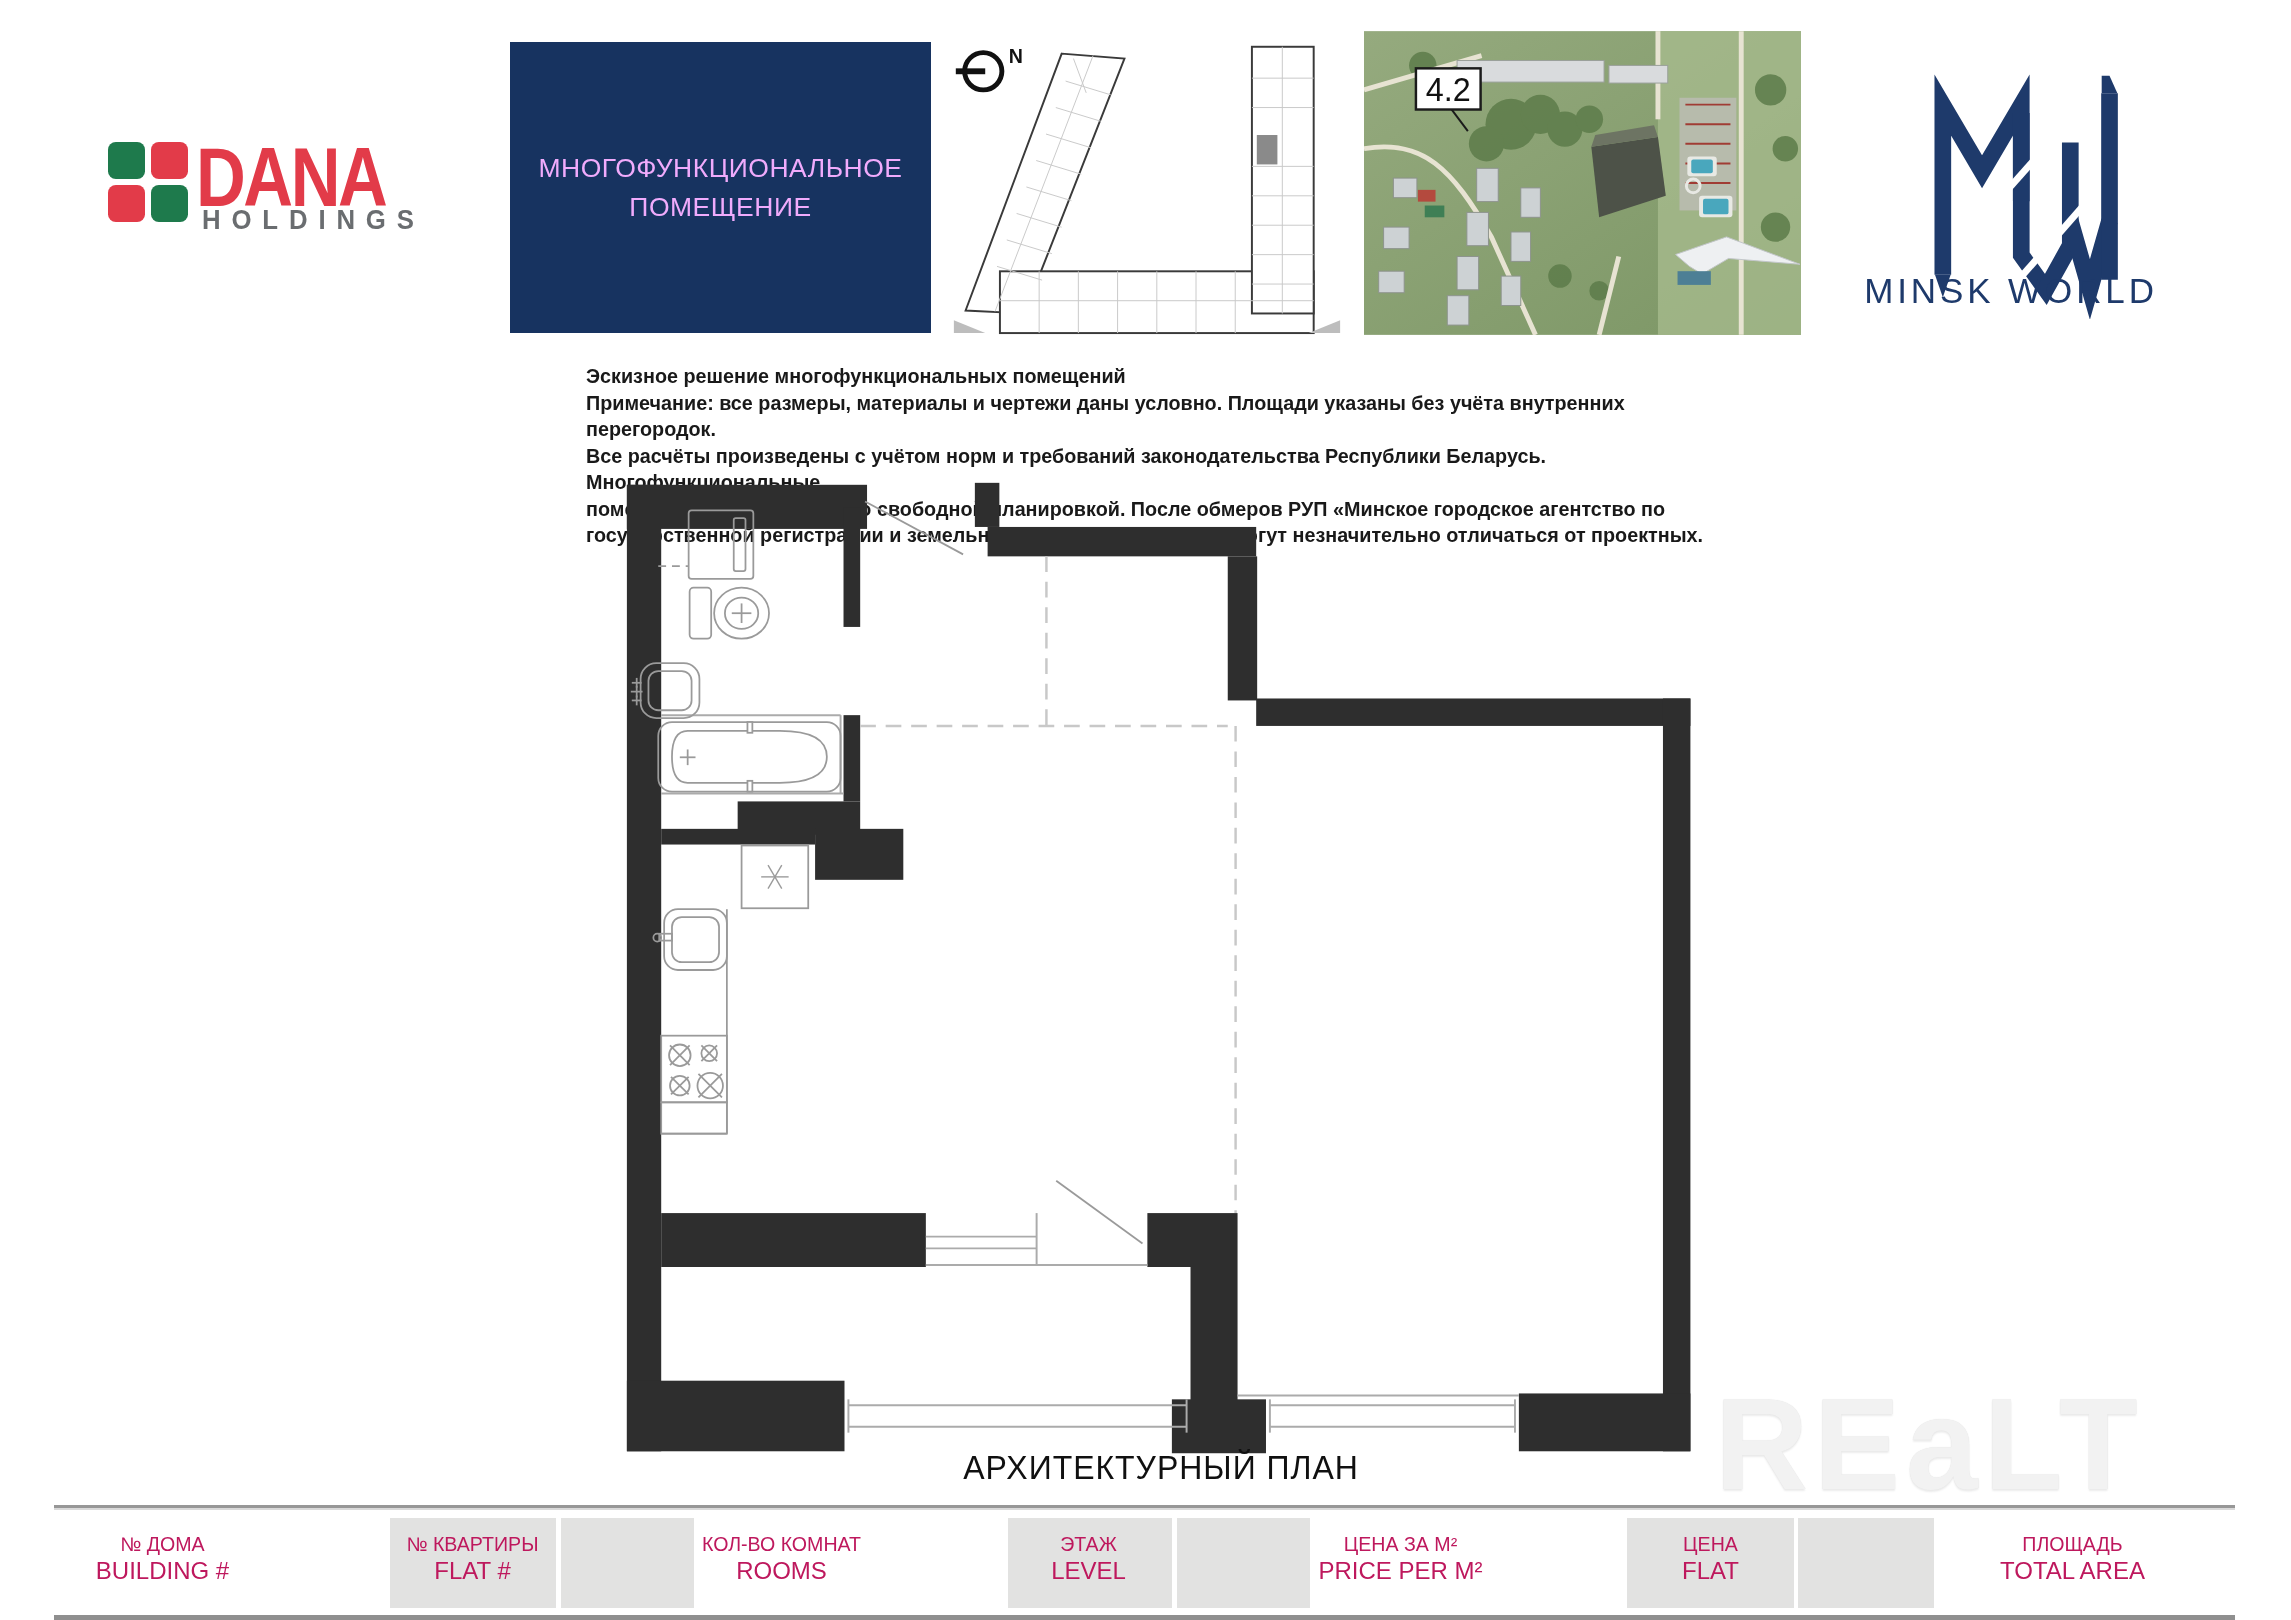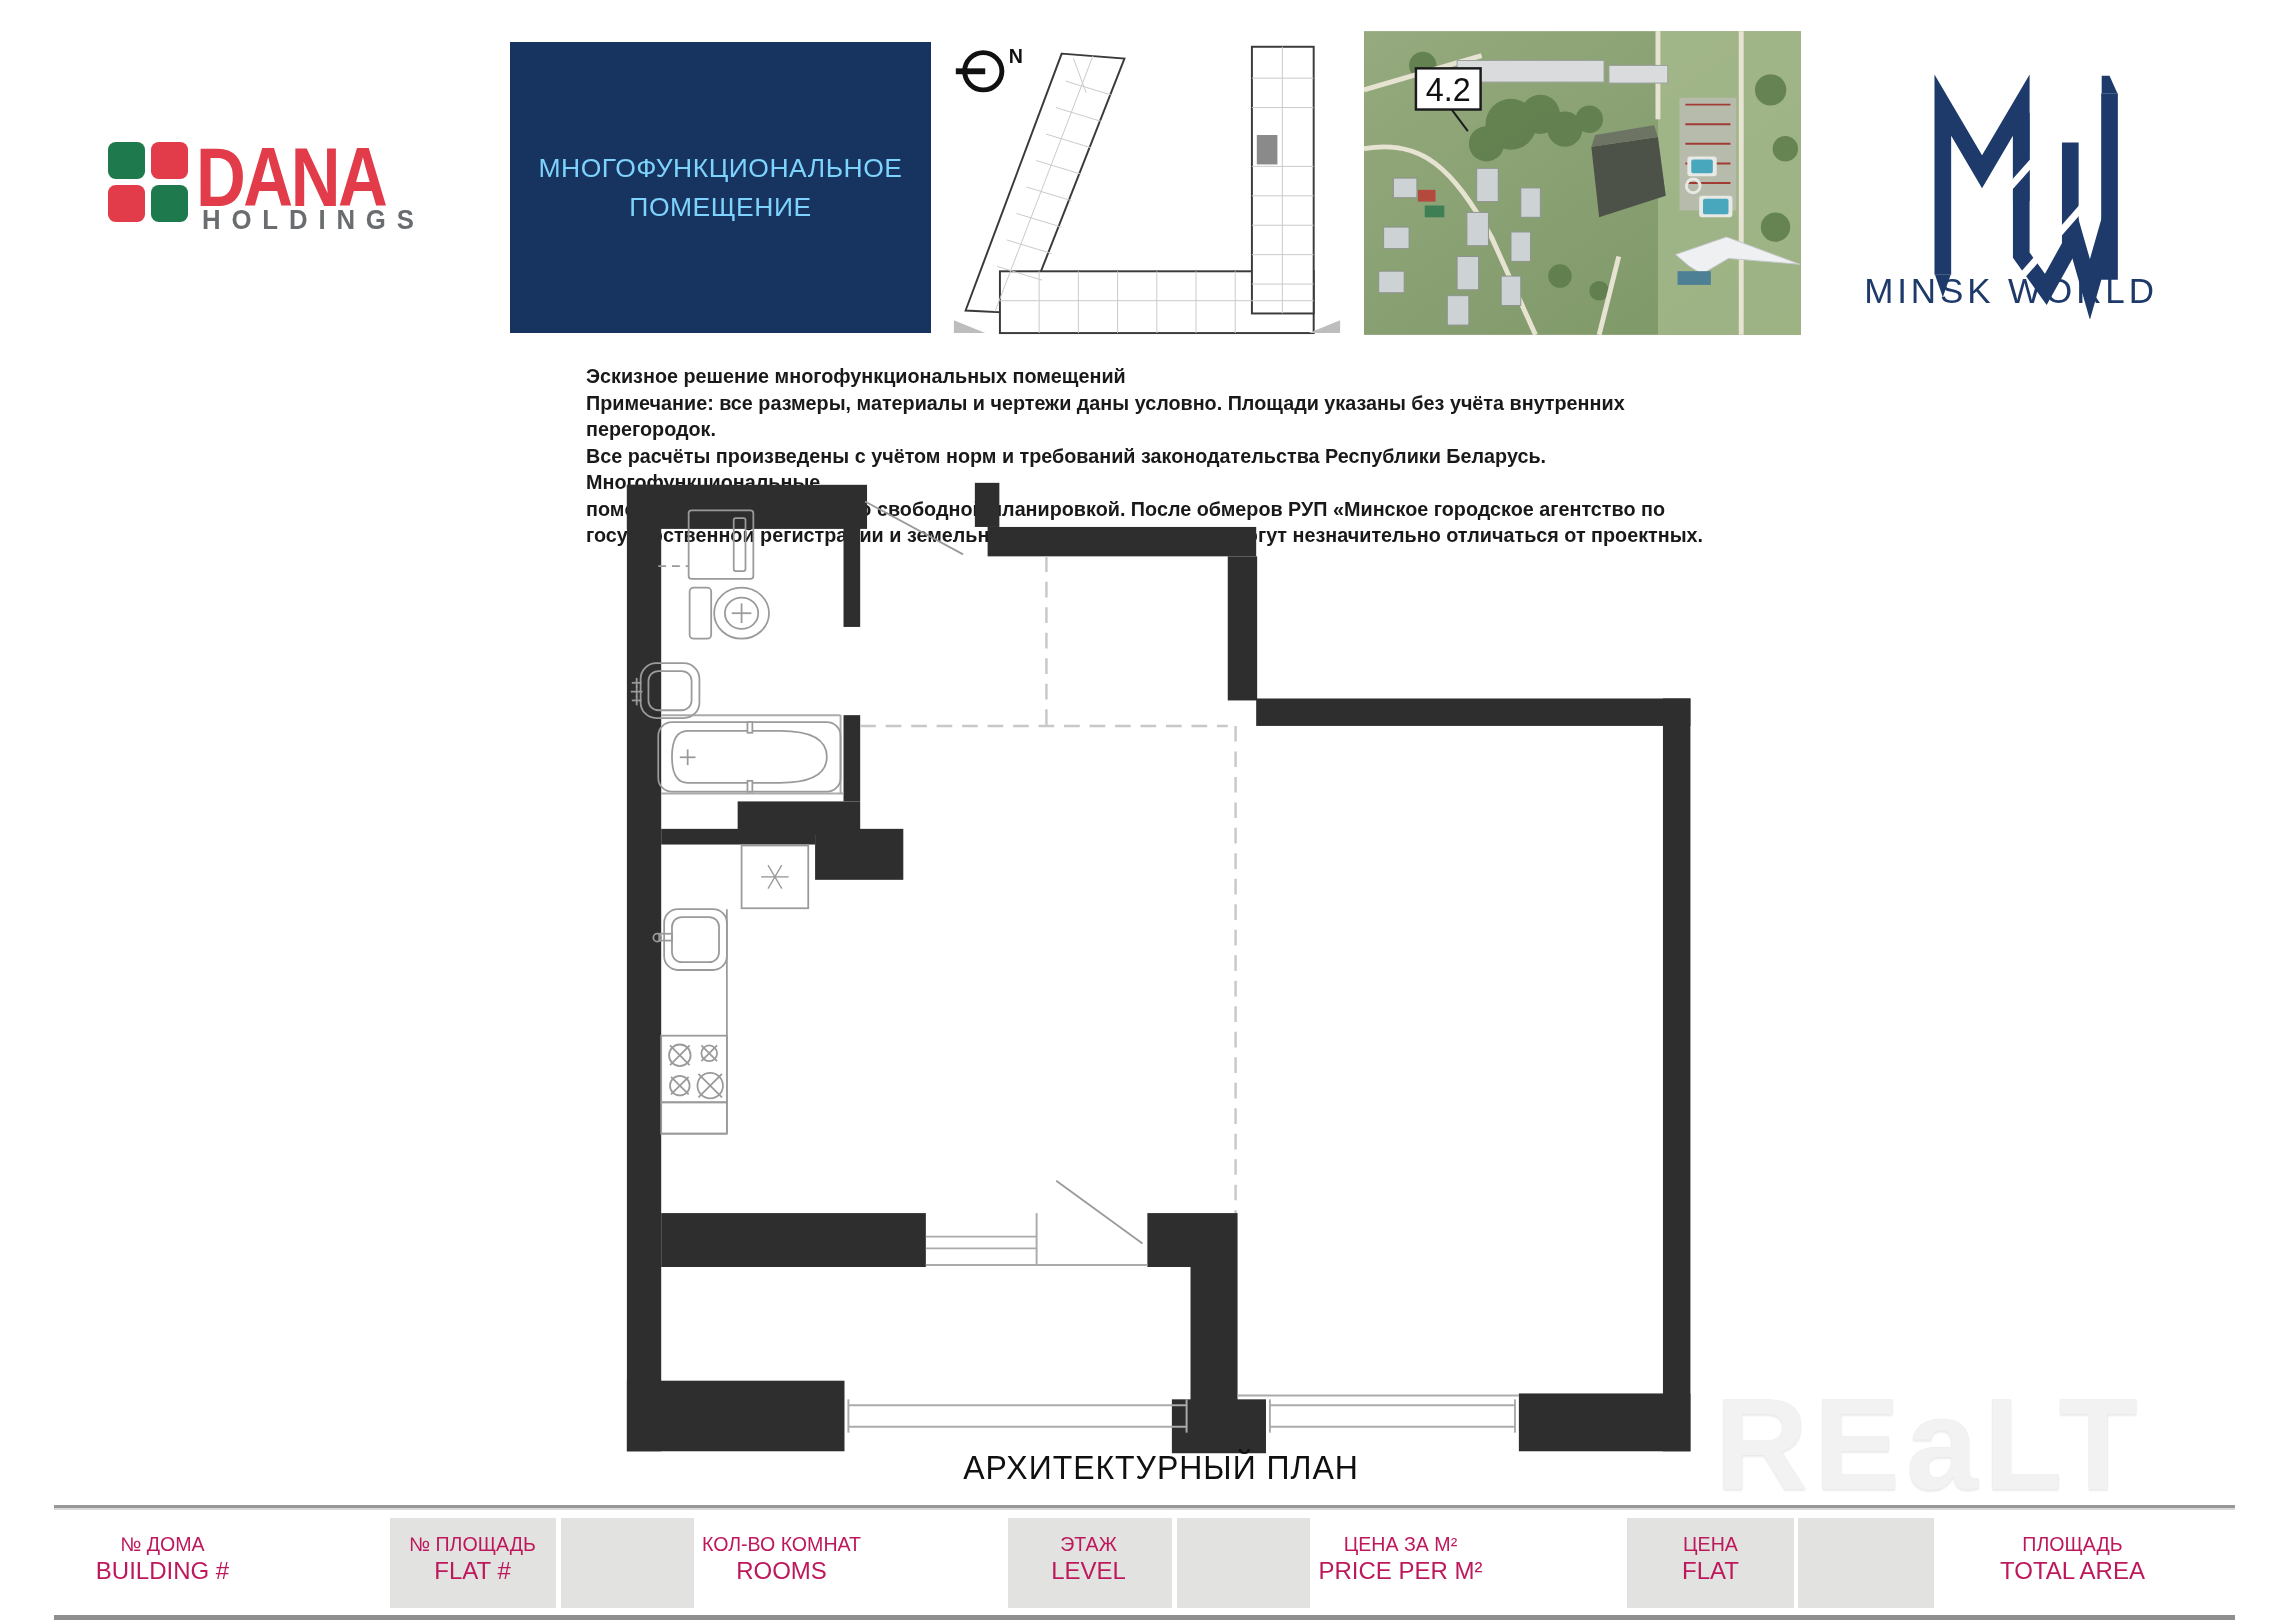--- a/index.html
+++ b/index.html
@@ -5,21 +5,21 @@
   html,body{margin:0;padding:0;background:#ffffff;}
   body{width:2292px;height:1620px;position:relative;font-family:"Liberation Sans",sans-serif;overflow:hidden;}
   .abs{position:absolute;}
 
   
   .dana-squares{left:108px;top:142px;width:80px;height:80px;display:grid;grid-template-columns:37px 37px;grid-template-rows:37px 37px;gap:5.9px;}
   .dana-squares div{border-radius:7.8px;}
   .dana-word{left:196px;top:135px;font-size:84px;font-weight:800;letter-spacing:-2.9px;transform:scaleX(.82);transform-origin:left top;line-height:1;}
   .dana-sub{left:202px;top:204px;font-size:28px;font-weight:700;letter-spacing:11.8px;transform:scaleX(.92);transform-origin:left top;}
   .title-box{left:510px;top:42px;width:421px;height:291px;display:flex;flex-direction:column;align-items:center;justify-content:center;}
-  .title-box div{color:#7dd3fc;font-size:26.5px;letter-spacing:0.5px;line-height:39px;text-align:center;}
+  .title-box div{color:#f0abfc;font-size:26.5px;letter-spacing:0.5px;line-height:39px;text-align:center;}
   .miniplan{left:946px;top:34px;width:402px;height:304px;}
   .aerial{left:1364px;top:31px;width:437px;height:304px;}
   .mw-logo{left:1833px;top:54px;width:353px;height:265px;text-align:center;}
   .mw-word{left:1825px;top:271px;width:372px;text-align:center;font-size:35px;font-weight:400;letter-spacing:3.9px;}
 
   
   .disclaimer{left:586px;top:363px;width:1215px;font-size:20.6px;font-weight:700;color:#191919;line-height:26.5px;transform:scaleX(.96);transform-origin:left top;}
 
   
   .plansvg{left:617px;top:475px;width:1098px;height:990px;}
@@ -332,21 +332,21 @@
 <div class="abs fcell" style="left:1008px;width:164px;"></div>
 <div class="abs fcell" style="left:1177px;width:133px;"></div>
 <div class="abs fcell" style="left:1627px;width:167px;"></div>
 <div class="abs fcell" style="left:1798px;width:136px;"></div>
 
 <div class="abs flabel" style="left:45px;width:235px;">
   <div>№ ДОМА</div>
   <div class="en">BUILDING #</div>
 </div>
 <div class="abs flabel" style="left:355px;width:235px;">
-  <div>№ ПЛОЩАДЬ</div>
+  <div>№ КВАРТИРЫ</div>
   <div class="en">FLAT #</div>
 </div>
 <div class="abs flabel" style="left:664px;width:235px;">
   <div>КОЛ-ВО КОМНАТ</div>
   <div class="en">ROOMS</div>
 </div>
 <div class="abs flabel" style="left:971px;width:235px;">
   <div>ЭТАЖ</div>
   <div class="en">LEVEL</div>
 </div>

